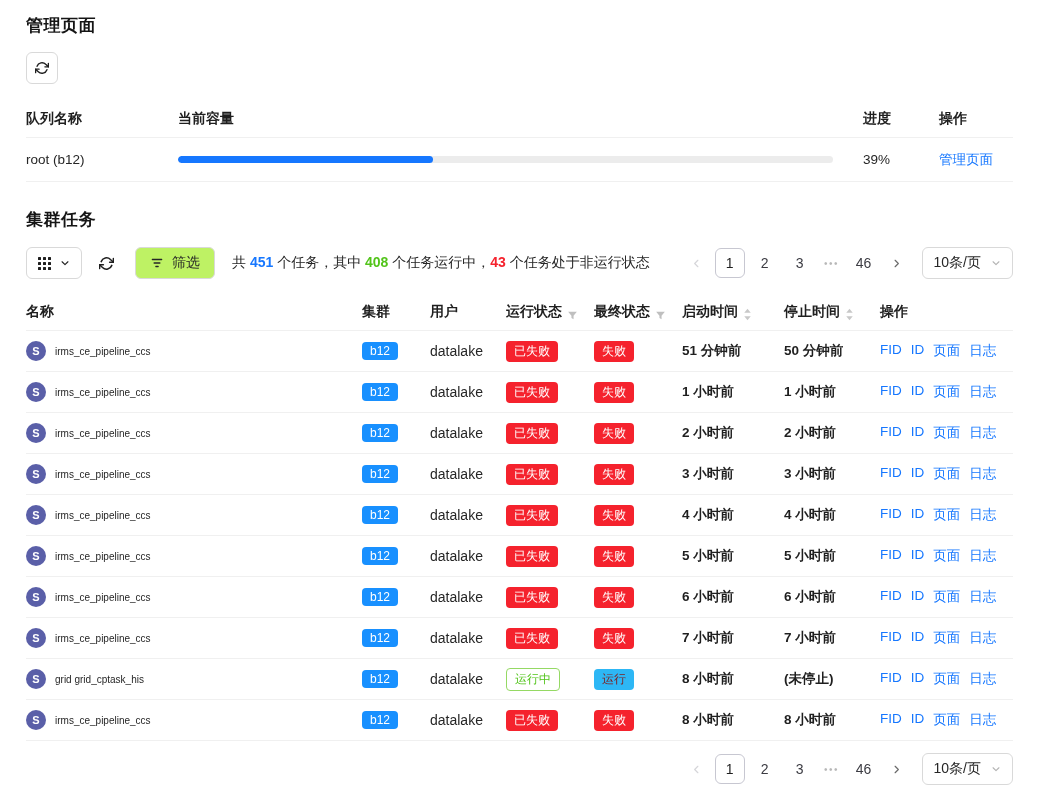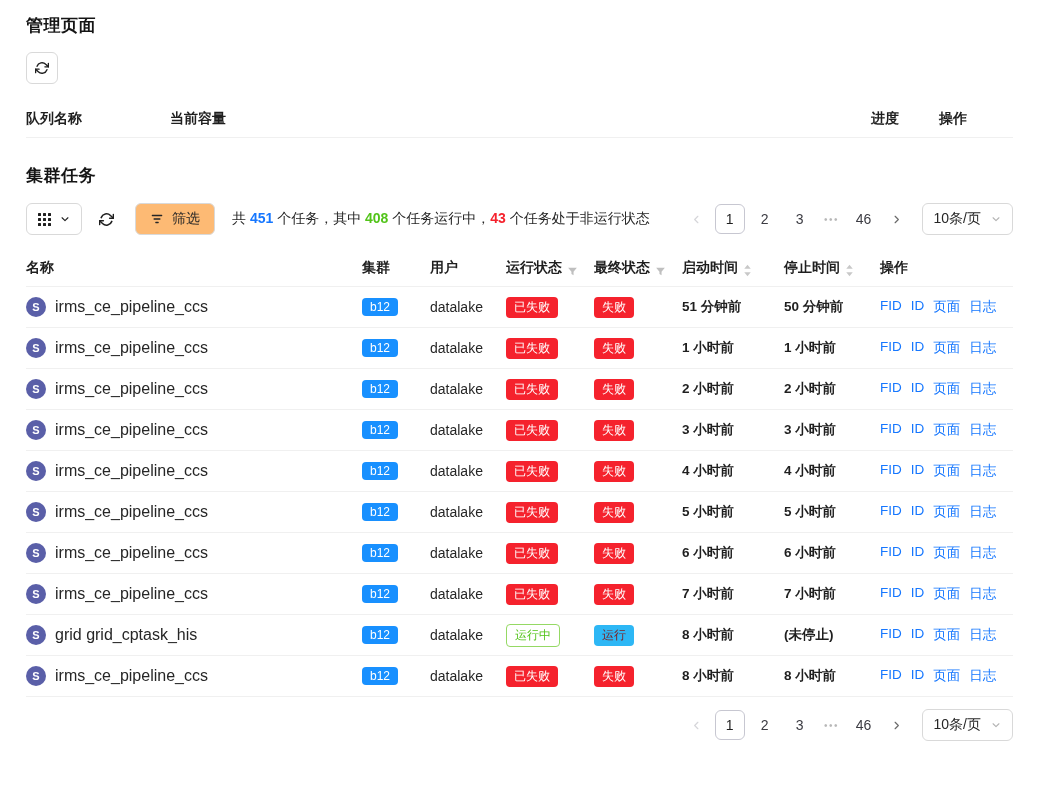--- a/index.html
+++ b/index.html
@@ -23,27 +23,27 @@
   .grid-btn {
     height:32px; padding:0 11px; border:1px solid #d9d9d9; border-radius:6px; background:#fff;
     display:inline-flex; align-items:center; gap:9px; color:#1f1f1f; cursor:pointer;
   }
   .plain-icon-btn {
     border:none; background:transparent; margin-left:17px; color:#1f1f1f;
     display:inline-flex; align-items:center; cursor:pointer;
   }
   .filter-btn {
     margin-left:21px; height:32px; padding:0 14px; border:1px solid #d9d9d9; border-radius:6px;
-    background:#fdba74; display:inline-flex; align-items:center; gap:8px; font-size:14px; color:#262626; cursor:pointer;
+    background:#bef264; display:inline-flex; align-items:center; gap:8px; font-size:14px; color:#262626; cursor:pointer;
   }
 
   
   .res-table { margin-top:16px; }
   .res-head, .res-row {
-    display:grid; grid-template-columns:122px 1fr 46px 74px; column-gap:22px; align-items:center;
+    display:grid; grid-template-columns:122px 1fr 46px 74px; column-gap:30px; align-items:center;
   }
   .res-head { height:38px; border-bottom:1px solid #f0f0f0; font-weight:600; color:#1f1f1f; font-size:14px; }
   .res-row { height:44px; border-bottom:1px solid #f0f0f0; font-size:13.5px; color:#262626; }
   .progress-track { width:100%; height:7px; background:#ececec; border-radius:4px; overflow:hidden; }
   .progress-fill { height:100%; background:#1677ff; border-radius:4px; width:0; }
   .link { color:#1677ff; text-decoration:none; cursor:pointer; }
 
   
   .section-2 { margin-top:26px; }
   .toolbar { margin-top:16px; display:flex; align-items:center; }
@@ -69,21 +69,21 @@
 
   
   .task-table { margin-top:14px; }
   .thead, .trow {
     display:grid; grid-template-columns:336px 68px 76px 88px 88px 102px 96px 1fr; align-items:center;
   }
   .thead { height:38px; border-bottom:1px solid #f0f0f0; }
   .th { font-weight:600; color:#1f1f1f; font-size:14px; display:flex; align-items:flex-end; gap:5px; }
   .trow { height:41px; border-bottom:1px solid #f0f0f0; font-size:14px; }
   .cell-name { display:flex; align-items:center; gap:9px; min-width:0; }
-  .task-name { white-space:nowrap; overflow:hidden; text-overflow:ellipsis; font-size:16px; }
+  .task-name { white-space:nowrap; overflow:hidden; text-overflow:ellipsis; font-size:10px; }
   .avatar {
     width:20px; height:20px; border-radius:50%; background:#5a5fa8; color:#fff; font-size:11px; font-weight:600;
     display:inline-flex; align-items:center; justify-content:center; flex:0 0 auto;
   }
   .cluster-badge { background:#1890ff; color:#fff; font-size:12px; border-radius:4px; padding:2px 8px; display:inline-block; }
   .badge { font-size:12px; border-radius:4px; padding:2px 8px; display:inline-block; line-height:17px; }
   .badge.type-failed, .badge.type-fail { background:#f5222d; color:#fff; }
   .badge.type-running { background:#fff; color:#52c41a; border:1px solid #95d964; }
   .badge.type-run { background:#2db7f5; color:#7f1d1d; }
   .time { font-weight:600; font-size:13.5px; color:#1f1f1f; }
@@ -109,20 +109,32 @@
       </svg>
     </span>
   </button>
 
   <div class="res-table">
     <div class="res-head">
       <div>队列名称</div>
       <div>当前容量</div>
       <div>进度</div>
       <div>操作</div>
+    </div>
+    <div class="res-row">
+      <div>root (b12)</div>
+      <div>
+        <div class="progress-track">
+          <div class="progress-fill" style="width: 39%;"></div>
+        </div>
+      </div>
+      <div>39%</div>
+      <div>
+        <a class="link" style="font-size:13.5px">管理页面</a>
+      </div>
     </div>
   </div>
 
   
   <h2 class="section-title section-2">集群任务</h2>
 
   <div class="toolbar">
     <button class="grid-btn">
       <span>
         <svg width="13" height="13" viewBox="0 0 13 13" fill="currentColor">

